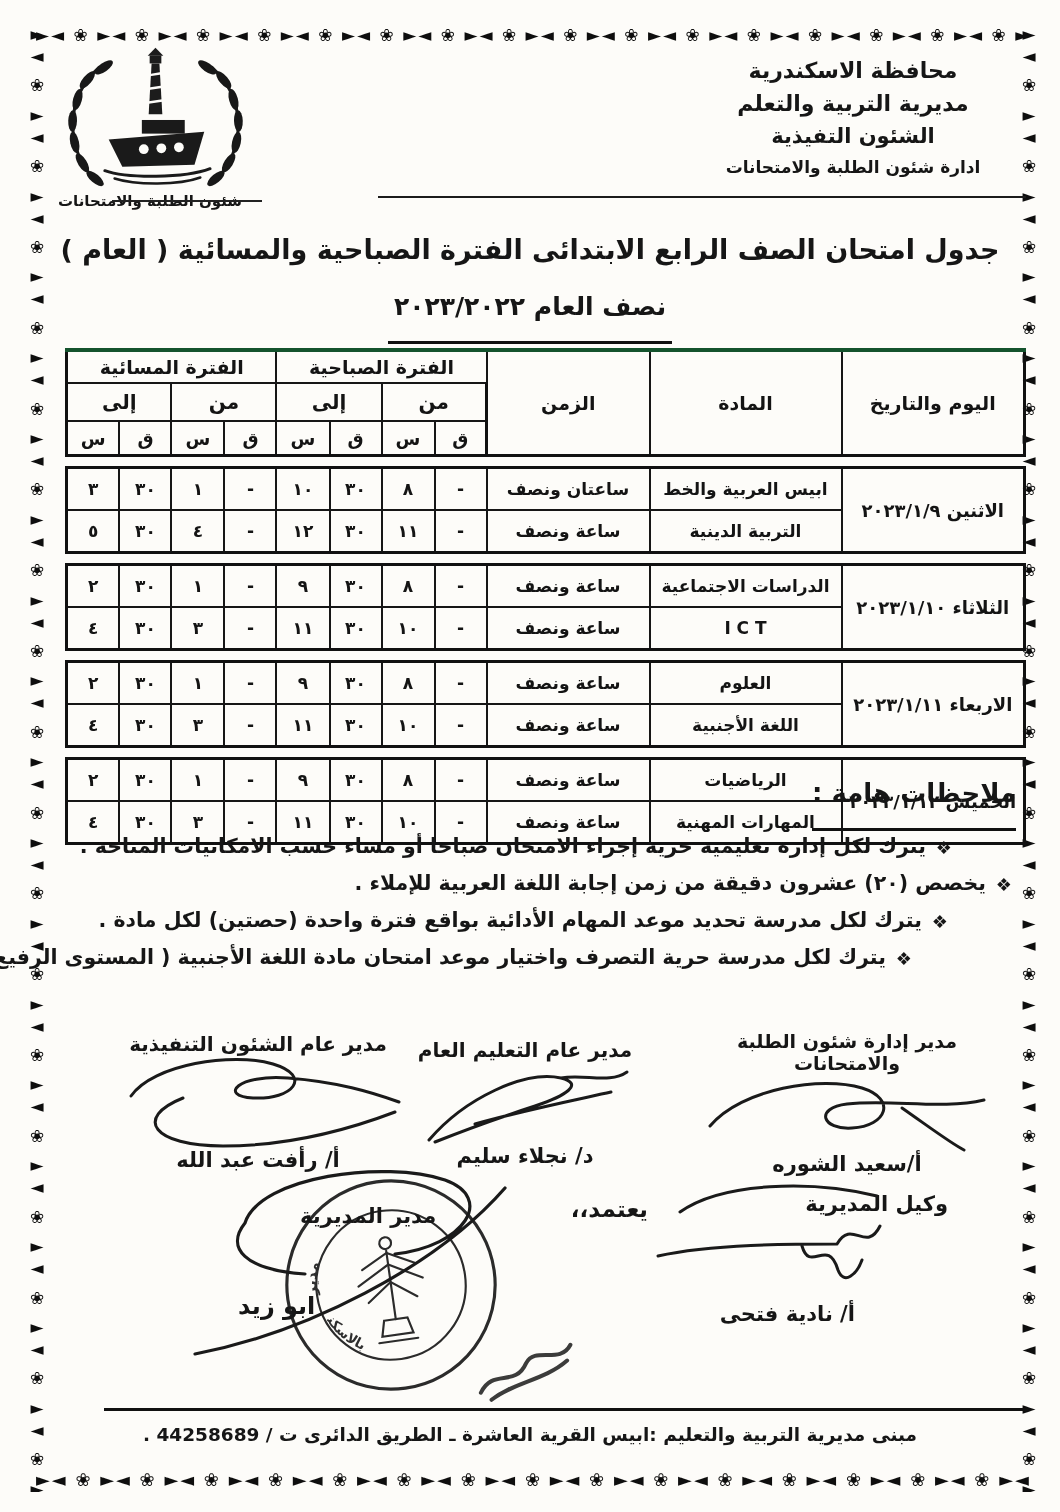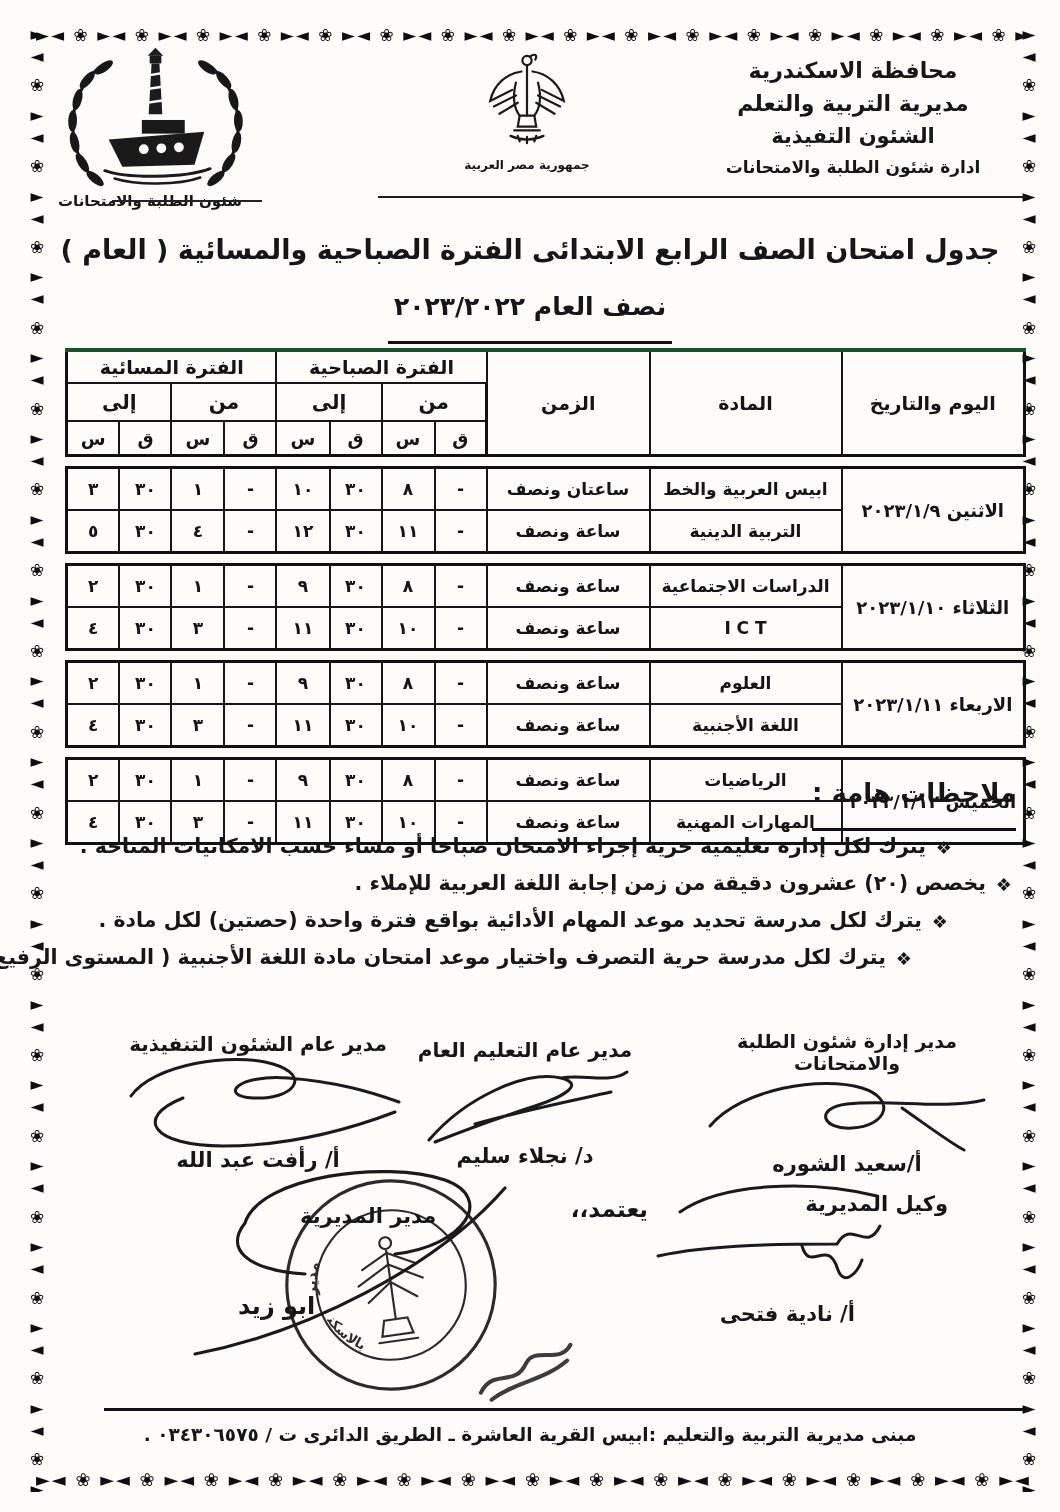--- a/index.html
+++ b/index.html
@@ -152,40 +152,20 @@
         <circle cx="106" cy="105" r="5" fill="#fdfcf9"></circle>
         <circle cx="124" cy="104" r="5" fill="#fdfcf9"></circle>
         <path d="M48,128 C70,136 130,136 156,126" class="ink" stroke-width="3"></path>
         <path d="M58,136 C80,143 124,143 146,135" class="ink" stroke-width="2.5"></path>
       </g>
     </svg>
     <div class="badge-caption">شئون الطلبة والامتحانات</div>
   </div>
   <div class="badge-rule"></div>
 
-  <div class="emblem-wrap">
-    <svg width="92" height="104" viewBox="0 0 100 110">
-      <g class="ink" stroke-width="2.4">
-        <circle cx="50" cy="12" r="5"></circle>
-        <path d="M53,8 C58,4 62,6 59,11"></path>
-        <path d="M50,17 L50,72"></path>
-        <path d="M44,24 C28,26 14,38 10,56 L34,44"></path>
-        <path d="M56,24 C72,26 86,38 90,56 L66,44"></path>
-        <path d="M14,62 L38,50"></path>
-        <path d="M86,62 L62,50"></path>
-        <path d="M20,70 L40,58"></path>
-        <path d="M80,70 L60,58"></path>
-        <path d="M38,36 C34,52 36,64 42,72"></path>
-        <path d="M62,36 C66,52 64,64 58,72"></path>
-        <path d="M42,72 L58,72 L60,84 L40,84 Z"></path>
-        <path d="M36,88 L64,88 M32,94 Q50,102 68,94 M40,94 L42,100 M50,95 L50,102 M60,94 L58,100"></path>
-      </g>
-    </svg>
-    <div class="emblem-caption">جمهورية مصر العربية</div>
-  </div>
 
   <div class="title1">جدول امتحان الصف الرابع الابتدائى الفترة الصباحية والمسائية ( العام )</div>
   <div class="title2"><span>نصف العام ٢٠٢٣/٢٠٢٢</span></div>
 
   <div class="sched-wrap">
     <table class="sched">
       <colgroup>
         <col style="width:183px">
           <col style="width:192px">
           <col style="width:163px">
@@ -421,15 +401,15 @@
     </g>
   </svg>
   <svg id="stamp-sig" width="340" height="220" viewBox="0 0 340 220">
     <path class="ink" stroke-width="3.2" d="M60,65 C75,18 200,2 260,22 C310,40 280,88 210,96 M60,65 C40,90 60,112 120,116 M320,30 C250,110 120,175 10,196"></path>
   </svg>
   <svg id="tiny-scribble" width="110" height="44" viewBox="0 0 110 44">
     <path class="ink" stroke-width="4" d="M6,30 C25,10 40,36 58,16 C72,2 90,28 106,12 M14,40 C40,30 70,38 98,26"></path>
   </svg>
 
   <div class="foot-rule"></div>
-  <div class="foot-text">مبنى مديرية التربية والتعليم :ابيس القرية العاشرة ـ الطريق الدائرى ت / ٠٣٤٣٠٦٥٧٥ .</div>
+  <div class="foot-text">مبنى مديرية التربية والتعليم :ابيس القرية العاشرة ـ الطريق الدائرى ت / 44258689 .</div>
 
 </div>
 
 </body></html>

